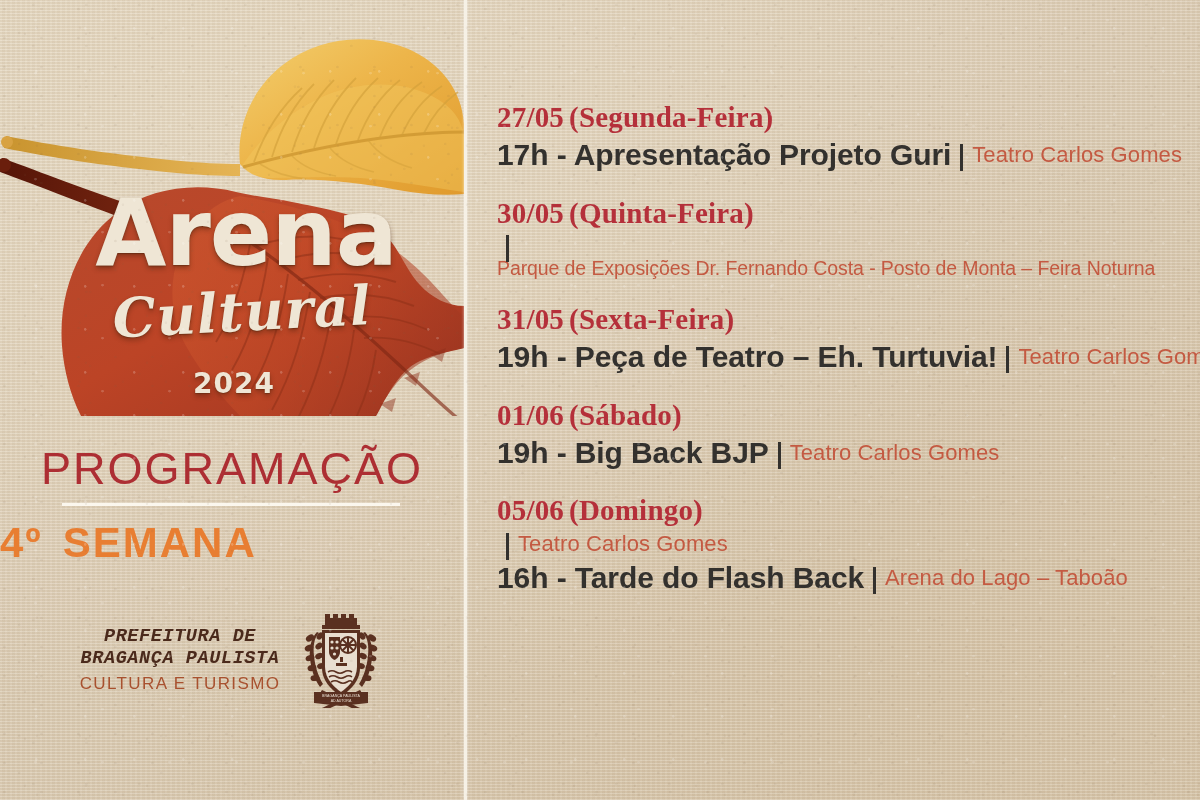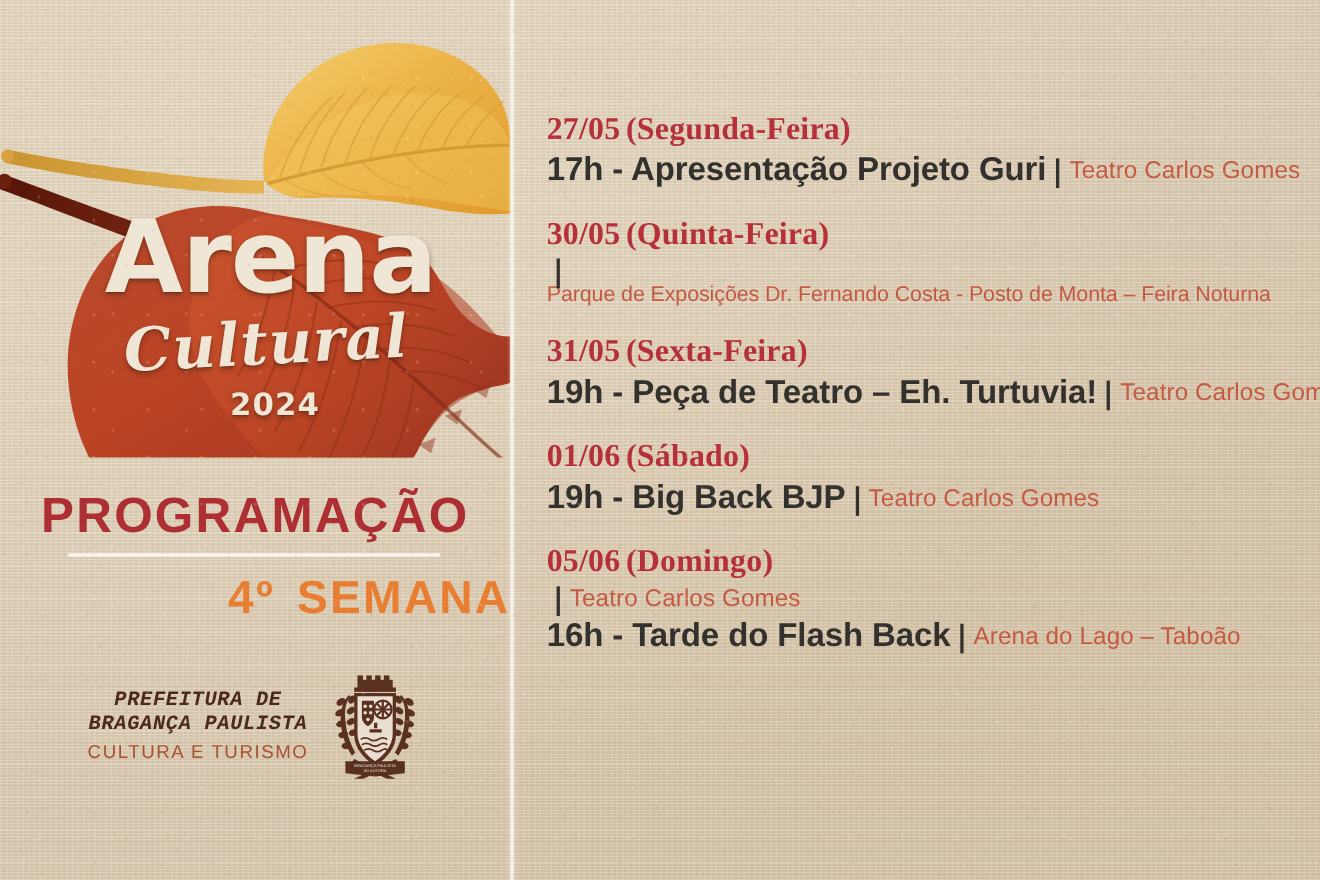--- a/index.html
+++ b/index.html
@@ -93,51 +93,51 @@
     top: 274px;
     font-size: 54px;
     font-style: italic;
     font-family: "DejaVu Serif", serif;
     font-weight: 700;
     letter-spacing: 1px;
     padding-left: 10px;
     transform: rotate(-3deg);
   }
   #logo-year {
-    top: 345px;
+    top: 361px;
     font-size: 28px;
     font-weight: 700;
     letter-spacing: 1px;
     font-family: "DejaVu Sans", sans-serif;
-    padding-left: 18px;
+    padding-left: 2px;
   }
 
   
   #programacao {
     position: absolute;
     left: 0; top: 443px;
     width: 464px;
     text-align: center;
     font-size: 45px;
-    font-weight: 700;
+    font-weight: 400;
     letter-spacing: 2px;
     color: #ad2e33;
     font-family: "Liberation Sans", sans-serif;
   }
   #prog-rule {
     position: absolute;
     left: 62px; top: 503px;
     width: 338px; height: 3px;
     background: #fbf7ee;
   }
   #semana {
     position: absolute;
     left: 0; top: 519px;
     width: 464px;
-    text-align: right;
+    text-align: left;
     font-size: 42px;
     font-weight: 700;
     letter-spacing: 2px;
     color: #e87e32;
     font-family: "Liberation Sans", sans-serif;
   }
   #semana .ord { font-size: 42px; }
   #semana .gap { display:inline-block; width: 20px; }
 
   

